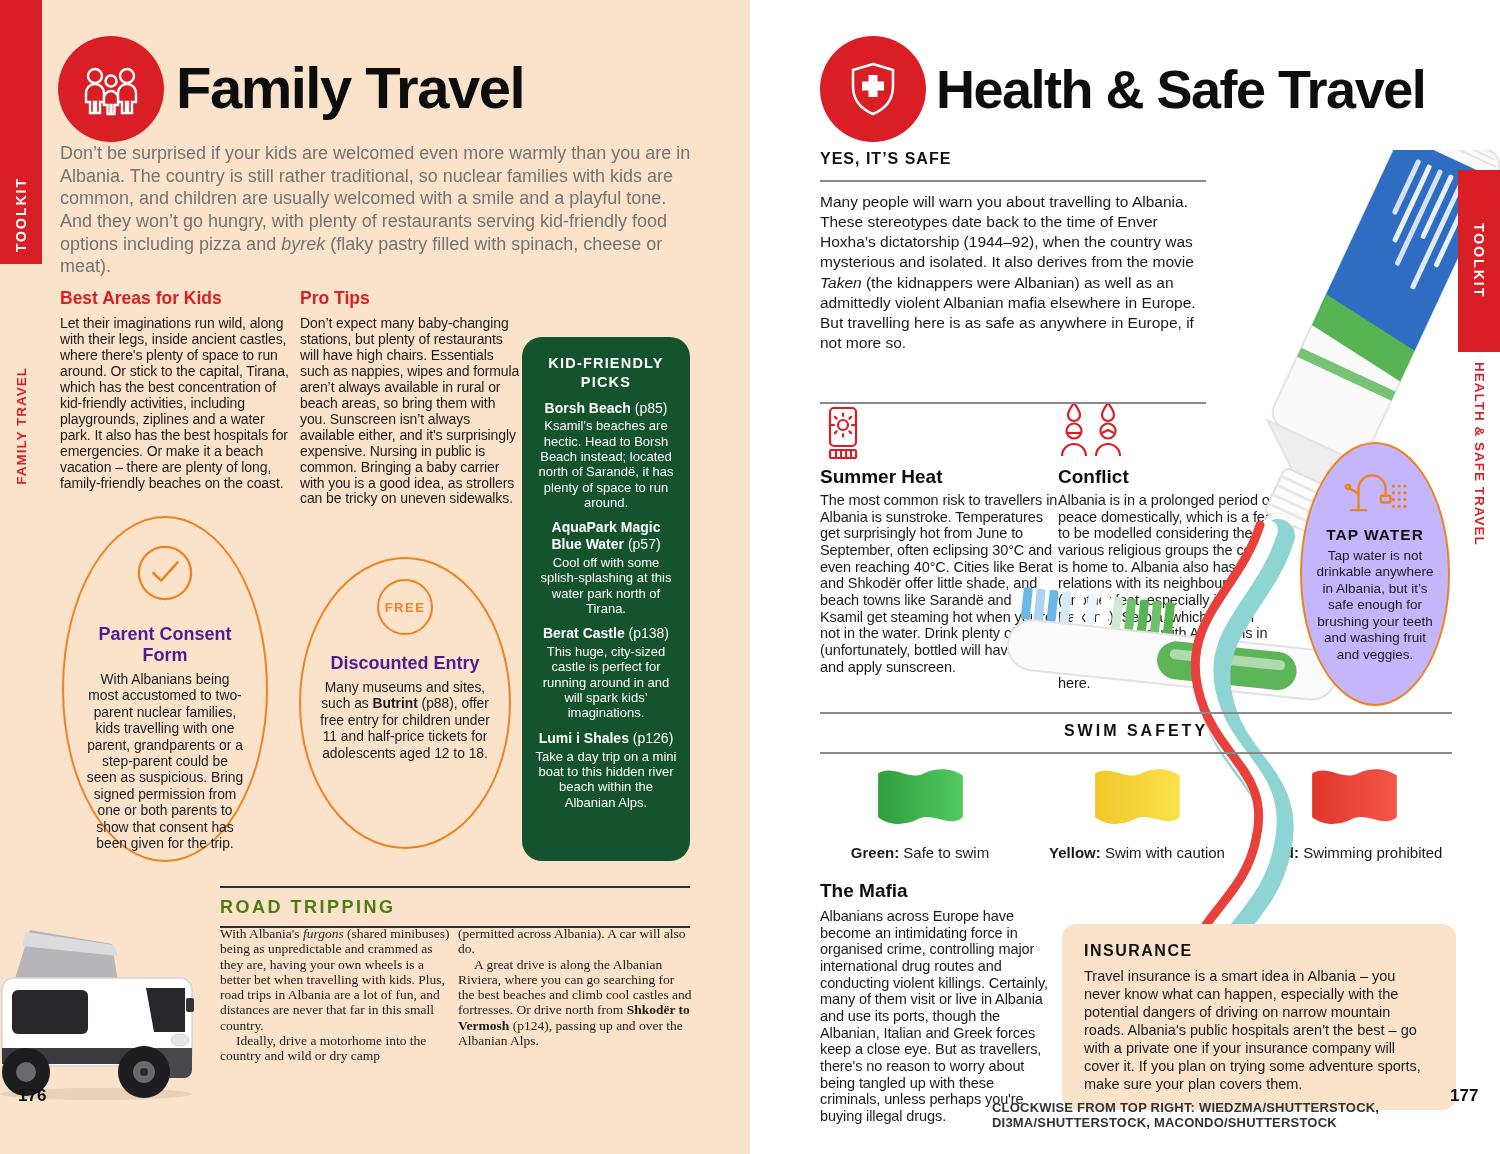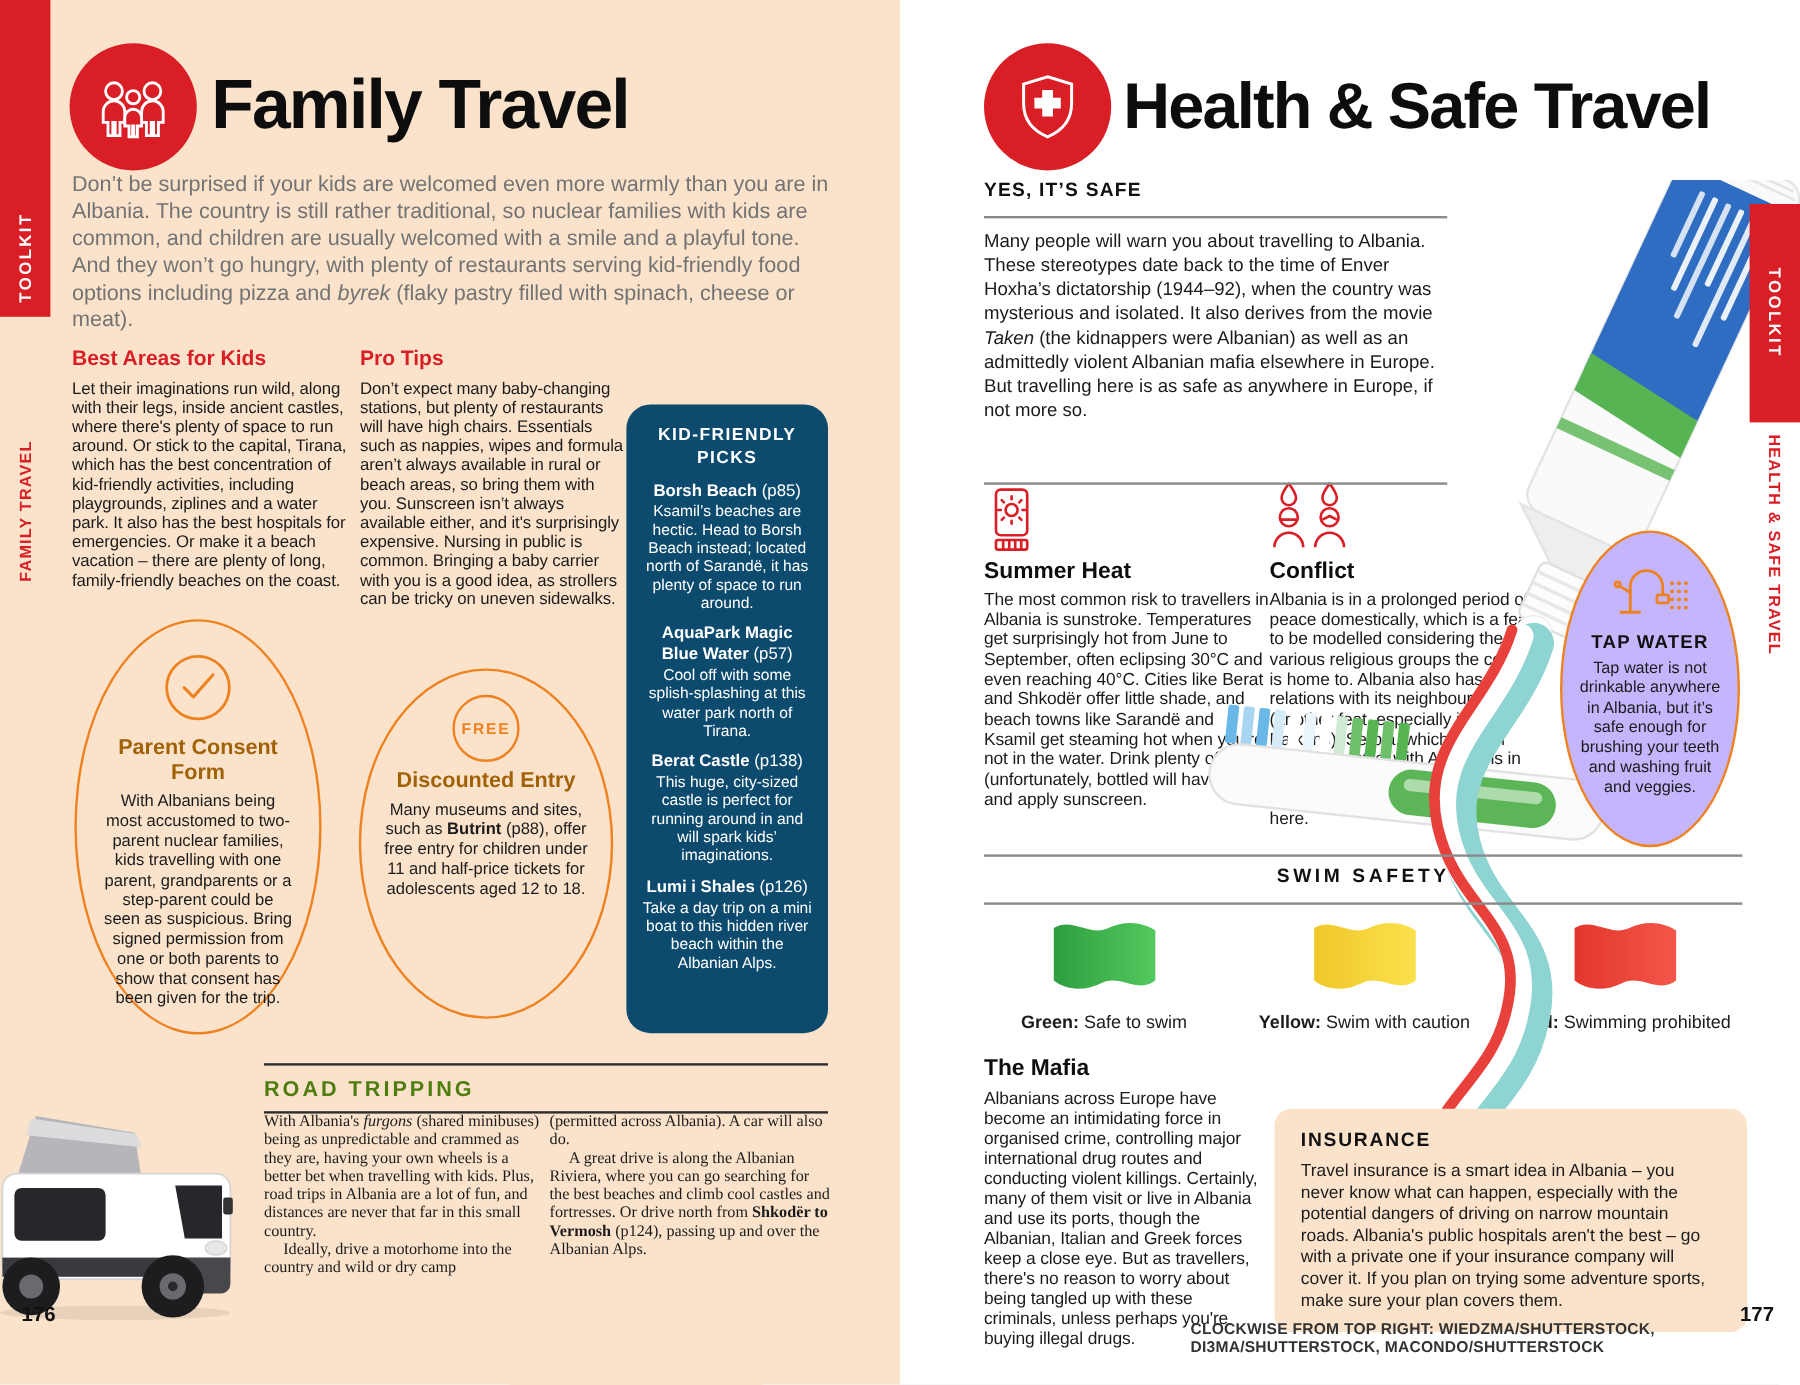--- a/index.html
+++ b/index.html
@@ -17,31 +17,31 @@
   .vert-left{left:0;top:276px;width:42px;height:300px;display:flex;align-items:center;justify-content:center;}
   .chap-icon{width:106px;height:106px;border-radius:50%;background:#d91e26;display:flex;align-items:center;justify-content:center;}
   .ft-icon{left:58px;top:36px;}
   .big-title{font-size:58px;font-weight:600;letter-spacing:-1.5px;color:#0d0d0d;white-space:nowrap;}
   .ft-title{left:176px;top:54px;}
   .ft-intro{left:60px;top:142px;width:638px;font-size:18px;line-height:1.26;color:#737373;}
   .colhead{color:#d91e26;font-weight:bold;font-size:17.5px;}
   .colbody{font-size:14px;line-height:1.14;letter-spacing:-0.1px;margin-top:7px;}
   .col-best{left:60px;top:288px;width:238px;}
   .col-tips{left:300px;top:288px;width:221px;}
-  .picks{left:522px;top:337px;width:168px;height:524px;background:#0c4a6e;border-radius:20px;color:#fff;
+  .picks{left:522px;top:337px;width:168px;height:524px;background:#14532d;border-radius:20px;color:#fff;
          text-align:center;padding:17px 13px;box-sizing:border-box;}
   .picks-h{font-weight:bold;font-size:14.5px;letter-spacing:1.2px;line-height:1.3;margin-bottom:8px;}
   .pick{margin-bottom:9px;}
   .pick-title{font-size:14px;line-height:1.2;}
   .pick-name{font-weight:bold;}
   .pick-desc{font-size:13px;line-height:1.18;margin-top:2px;}
   .oval{border:2.5px solid #ef8220;border-radius:50%;text-align:center;box-sizing:border-box;}
   .oval-consent{left:62px;top:516px;width:206px;height:346px;padding:26px 22px 0;}
   .oval-free{left:299px;top:557px;width:212px;height:292px;padding:20px 18px 0;}
-  .oval-h{font-weight:bold;font-size:18px;color:#a16207;margin-top:5px;}
+  .oval-h{font-weight:bold;font-size:18px;color:#4c1d95;margin-top:18px;}
   .oval-b{font-size:13.8px;line-height:1.19;margin-top:6px;}
   .badge-circle{width:52px;height:52px;border:2.5px solid #ef8220;border-radius:50%;margin:0 auto;
                 display:flex;align-items:center;justify-content:center;color:#ef8220;font-weight:bold;
                 font-size:13px;letter-spacing:1.5px;text-align:right;}
   .rule-dark{height:2px;background:#2e2e2e;}
   .rt-rule1{left:220px;top:886px;width:470px;}
   .rt-rule2{left:220px;top:926px;width:470px;}
   .rt-head{left:220px;top:897px;font-size:18px;font-weight:bold;letter-spacing:2.5px;color:#4d7c0f;}
   .rt-col{top:926px;width:234px;font-size:13.5px;line-height:1.13;font-family:Liberation Serif, serif;}
   .rt-col1{left:220px;}

